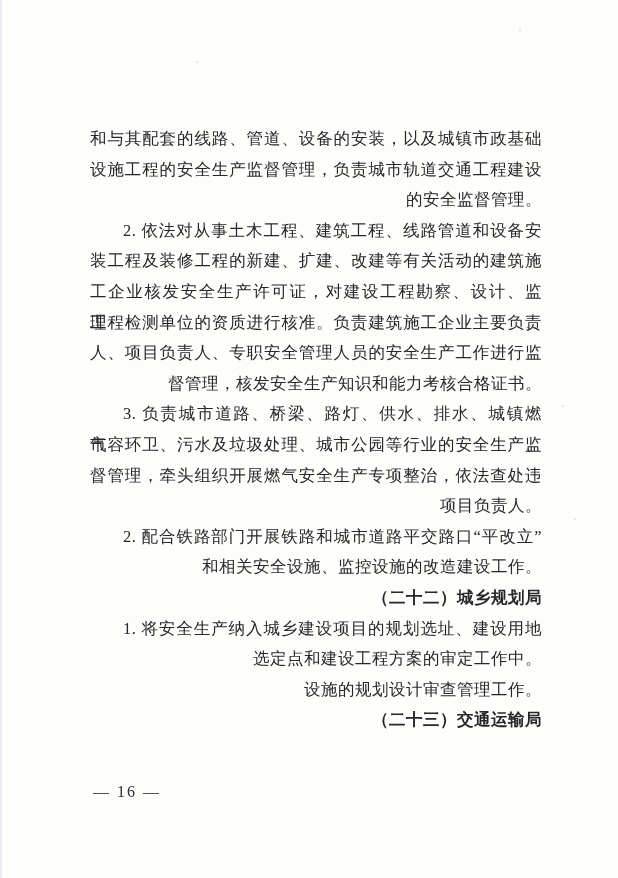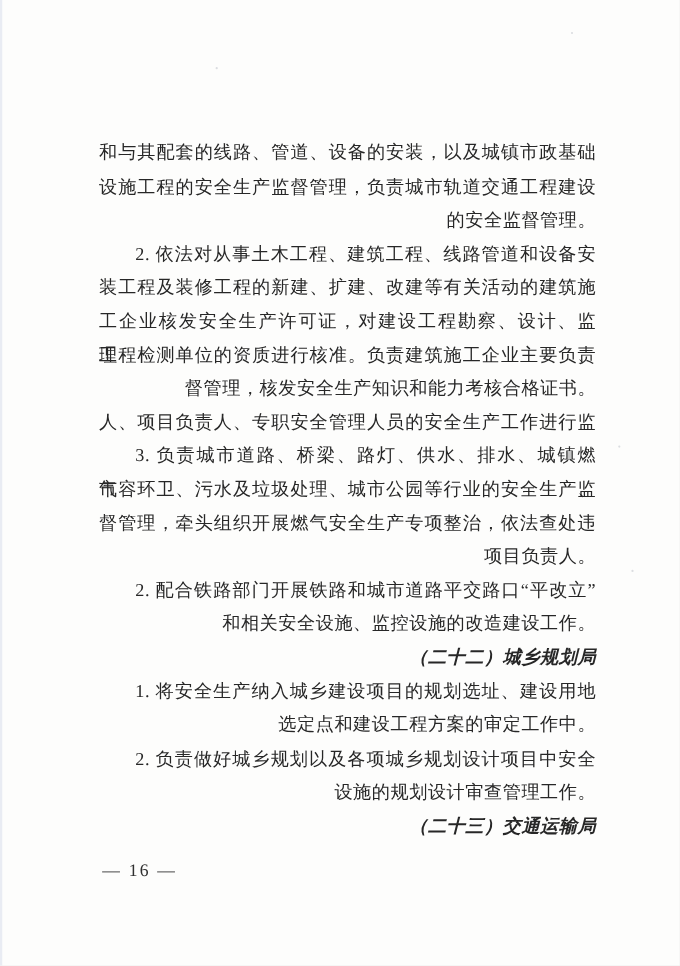--- a/index.html
+++ b/index.html
@@ -53,21 +53,20 @@
     white-space: normal;
     text-align: justify;
     text-align-last: justify;
     text-justify: inter-character;
   }
   .line.indent {
     text-indent: 33px;
   }
   .line.bold {
     font-weight: 700;
-    font-style: italic;
   }
   .footer {
     position: absolute;
     left: 93px;
     top: 783px;
     font-size: 16px;
     letter-spacing: 2px;
     color: #303030;
     text-align: right;
   }
@@ -83,30 +82,29 @@
   <div class="speck" style="left:574px; top:518px;"></div>
 
   <div class="textblock">
       <div class="line justify">和与其配套的线路、管道、设备的安装，以及城镇市政基础</div>
       <div class="line justify">设施工程的安全生产监督管理，负责城市轨道交通工程建设</div>
       <div class="line">的安全监督管理。</div>
       <div class="line indent justify">2. 依法对从事土木工程、建筑工程、线路管道和设备安</div>
       <div class="line justify">装工程及装修工程的新建、扩建、改建等有关活动的建筑施</div>
       <div class="line justify">工企业核发安全生产许可证，对建设工程勘察、设计、监理、</div>
       <div class="line justify">工程检测单位的资质进行核准。负责建筑施工企业主要负责</div>
+      <div class="line justify">人、项目负责人、专职安全管理人员的安全生产工作进行监</div>
       <div class="line">督管理，核发安全生产知识和能力考核合格证书。</div>
-      <div class="line justify">人、项目负责人、专职安全管理人员的安全生产工作进行监</div>
       <div class="line indent justify">3. 负责城市道路、桥梁、路灯、供水、排水、城镇燃气、</div>
       <div class="line justify">市容环卫、污水及垃圾处理、城市公园等行业的安全生产监</div>
       <div class="line justify">督管理，牵头组织开展燃气安全生产专项整治，依法查处违</div>
       <div class="line">项目负责人。</div>
       <div class="line indent justify">2. 配合铁路部门开展铁路和城市道路平交路口“平改立”</div>
       <div class="line">和相关安全设施、监控设施的改造建设工作。</div>
       <div class="line indent bold">（二十二）城乡规划局</div>
       <div class="line indent justify">1. 将安全生产纳入城乡建设项目的规划选址、建设用地</div>
       <div class="line">选定点和建设工程方案的审定工作中。</div>
-      <div class="line indent justify">2. 负责做好城乡规划以及各项城乡规划设计项目中安全</div>
       <div class="line">设施的规划设计审查管理工作。</div>
       <div class="line indent bold">（二十三）交通运输局</div>
     </div>
 
   <div class="footer">— 16 —</div>
 </div>
 
 </body></html>

